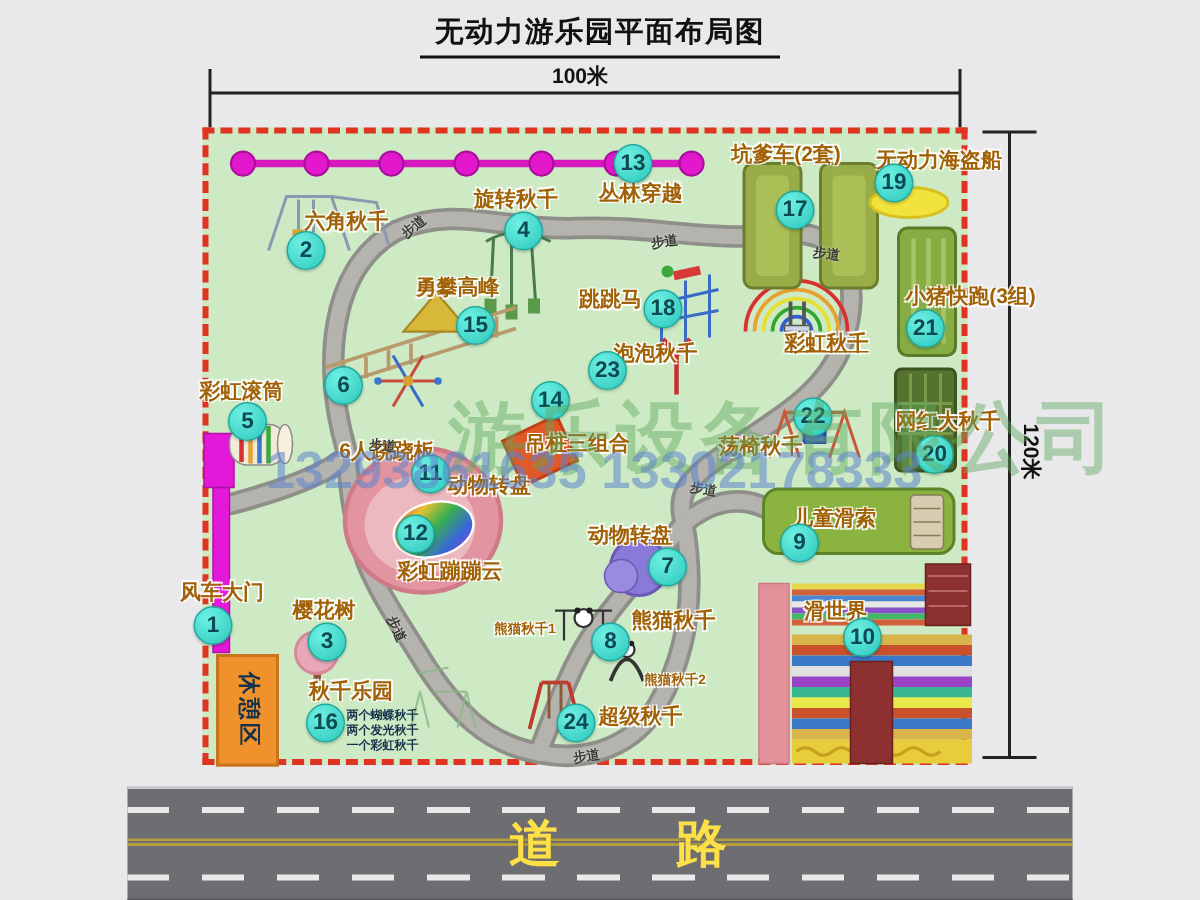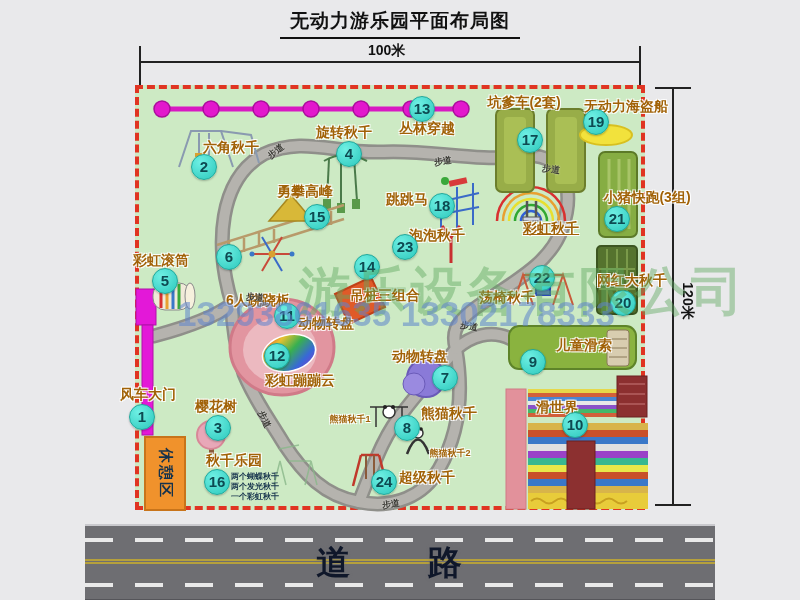--- a/index.html
+++ b/index.html
@@ -38,21 +38,21 @@
   .wm-ph{position:absolute;left:38px;top:205px;z-index:6;font-size:35px;font-weight:bold;
          color:rgba(92,132,204,.55);white-space:nowrap;pointer-events:none;}
   
   .road{position:absolute;left:85px;top:524px;width:630px;height:73px;background:#6e6e72;
         border-top:2px solid #c9c9cd;border-bottom:2px solid #55555a;}
   .road .dash{position:absolute;left:0;width:100%;height:4px;
         background:repeating-linear-gradient(90deg,#e9e9e9 0 28px,transparent 28px 50px);}
   .road .center{position:absolute;left:0;top:33px;width:100%;height:5px;
         background:linear-gradient(#b5a03c 0 2px,transparent 2px 3px,#b5a03c 3px 5px);}
   .road .roadlabel{position:absolute;left:50%;top:50%;transform:translate(-50%,-50%);
-        font-size:34px;font-weight:bold;color:#0f172a;letter-spacing:34px;margin-left:6px;
+        font-size:34px;font-weight:bold;color:#fde047;letter-spacing:34px;margin-left:29px;
         white-space:nowrap;z-index:2;text-shadow:0 0 3px rgba(110,110,114,.8);}
 </style>
 </head>
 <body>
 
 <div class="title">无动力游乐园平面布局图</div>
 
 <div class="dimline" style="left:140px;top:61px;width:500px;height:2px;"></div>
 <div class="dimline" style="left:139px;top:46px;width:2px;height:44px;"></div>
 <div class="dimline" style="left:639px;top:46px;width:2px;height:44px;"></div>
@@ -303,21 +303,21 @@
   <div class="wm-ph">13293861635 13302178333</div>
 
   <div class="lbl" style="left:9px;top:297px;">风车大门</div>
   <div class="lbl" style="left:92px;top:50px;">六角秋千</div>
   <div class="lbl" style="left:77px;top:309px;">樱花树</div>
   <div class="lbl" style="left:205px;top:35px;">旋转秋千</div>
   <div class="lbl" style="left:22px;top:163px;">彩虹滚筒</div>
   <div class="lbl" style="left:119px;top:179px;margin-top:24px;">6人跷跷板</div>
   <div class="lbl" style="left:281px;top:259px;">动物转盘</div>
   <div class="lbl" style="left:310px;top:316px;">熊猫秋千</div>
-  <div class="lbl" style="left:417px;top:248px;margin-left:28px;">儿童滑索</div>
+  <div class="lbl" style="left:417px;top:248px;">儿童滑索</div>
   <div class="lbl" style="left:418px;top:310px;">滑世界</div>
   <div class="lbl" style="left:187px;top:226px;">动物转盘</div>
   <div class="lbl" style="left:161px;top:283px;">彩虹蹦蹦云</div>
   <div class="lbl" style="left:288px;top:31px;">丛林穿越</div>
   <div class="lbl" style="left:246px;top:198px;">吊桩三组合</div>
   <div class="lbl" style="left:166px;top:94px;">勇攀高峰</div>
   <div class="lbl" style="left:95px;top:363px;">秋千乐园</div>
   <div class="lbl" style="left:385px;top:5px;">坑爹车(2套)</div>
   <div class="lbl" style="left:268px;top:102px;">跳跳马</div>
   <div class="lbl" style="left:487px;top:9px;">无动力海盗船</div>

